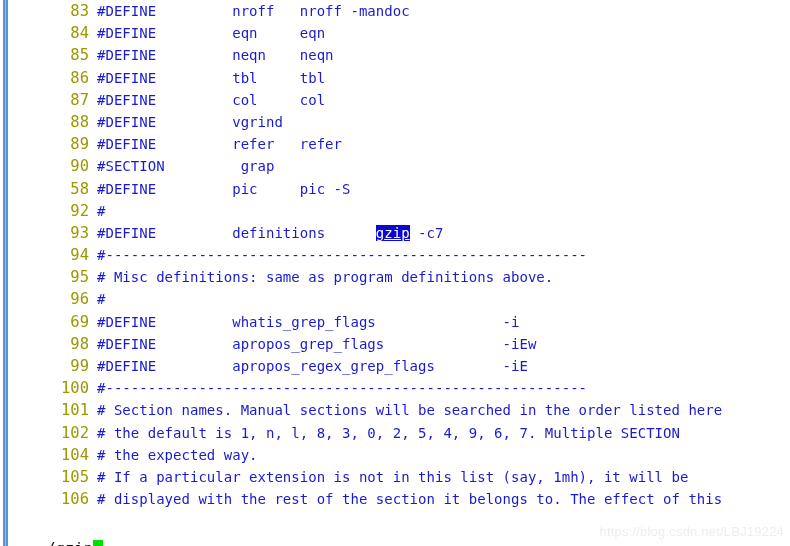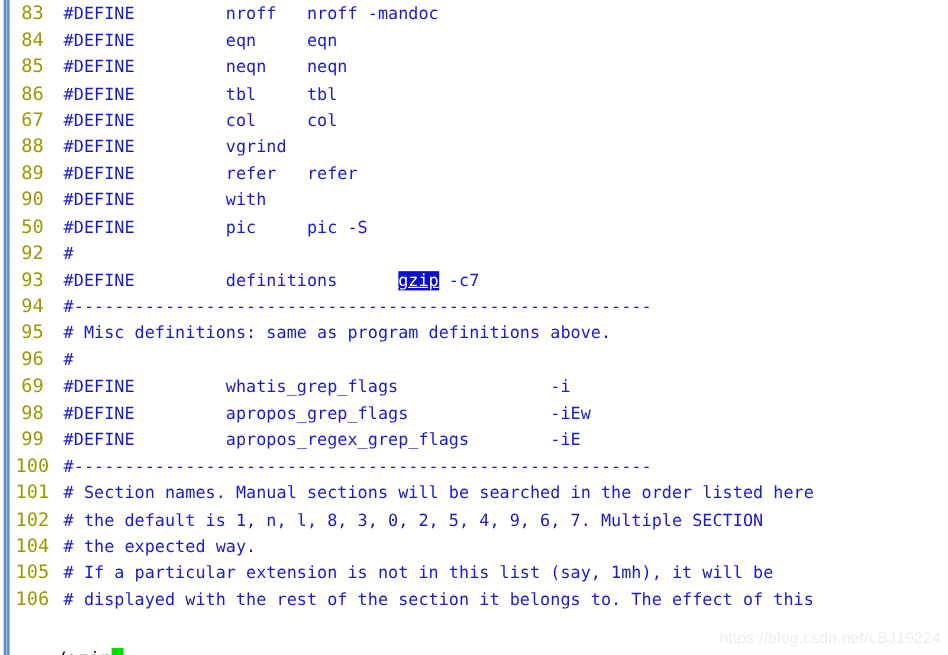--- a/index.html
+++ b/index.html
@@ -72,23 +72,24 @@
     height: 22.2px;
     line-height: 22.2px;
     white-space: pre;
     font-size: 15.5px;
     letter-spacing: 0.02px;
   }
 
   .lnum {
     display: inline-block;
     width: 36px;
-    text-align: center;
+    text-align: right;
     color: #9a9a00;
     font-size: 15.5px;
+    margin-left: 44px;
   }
 
   .ltext {
     color: #1a1ad0;
     font-size: 14px;
     margin-left: 8px;
   }
 
   .hl {
     background: #0a0ad0;
@@ -136,25 +137,25 @@
     <div class="bar-outer"></div>
     <div class="bar-inner"></div>
     <div class="bar-hi"></div>
   </div>
 
   <div class="code-area" id="code-area">
       <div class="line"><span class="lnum">83</span><span class="ltext"><span>#DEFINE         nroff   nroff -mandoc</span></span></div>
       <div class="line"><span class="lnum">84</span><span class="ltext"><span>#DEFINE         eqn     eqn</span></span></div>
       <div class="line"><span class="lnum">85</span><span class="ltext"><span>#DEFINE         neqn    neqn</span></span></div>
       <div class="line"><span class="lnum">86</span><span class="ltext"><span>#DEFINE         tbl     tbl</span></span></div>
-      <div class="line"><span class="lnum">67</span><span class="ltext"><span>#DEFINE         col     col</span></span></div>
+      <div class="line"><span class="lnum">87</span><span class="ltext"><span>#DEFINE         col     col</span></span></div>
       <div class="line"><span class="lnum">88</span><span class="ltext"><span>#DEFINE         vgrind</span></span></div>
       <div class="line"><span class="lnum">89</span><span class="ltext"><span>#DEFINE         refer   refer</span></span></div>
-      <div class="line"><span class="lnum">90</span><span class="ltext"><span>#DEFINE         with</span></span></div>
-      <div class="line"><span class="lnum">50</span><span class="ltext"><span>#DEFINE         pic     pic -S</span></span></div>
+      <div class="line"><span class="lnum">90</span><span class="ltext"><span>#SECTION         grap</span></span></div>
+      <div class="line"><span class="lnum">58</span><span class="ltext"><span>#DEFINE         pic     pic -S</span></span></div>
       <div class="line"><span class="lnum">92</span><span class="ltext"><span>#</span></span></div>
       <div class="line"><span class="lnum">93</span><span class="ltext"><span>#DEFINE         definitions      </span><span class="hl">gzip</span><span> -c7</span></span></div>
       <div class="line"><span class="lnum">94</span><span class="ltext"><span>#---------------------------------------------------------</span></span></div>
       <div class="line"><span class="lnum">95</span><span class="ltext"><span># Misc definitions: same as program definitions above.</span></span></div>
       <div class="line"><span class="lnum">96</span><span class="ltext"><span>#</span></span></div>
       <div class="line"><span class="lnum">69</span><span class="ltext"><span>#DEFINE         whatis_grep_flags               -i</span></span></div>
       <div class="line"><span class="lnum">98</span><span class="ltext"><span>#DEFINE         apropos_grep_flags              -iEw</span></span></div>
       <div class="line"><span class="lnum">99</span><span class="ltext"><span>#DEFINE         apropos_regex_grep_flags        -iE</span></span></div>
       <div class="line"><span class="lnum">100</span><span class="ltext"><span>#---------------------------------------------------------</span></span></div>
       <div class="line"><span class="lnum">101</span><span class="ltext"><span># Section names. Manual sections will be searched in the order listed here</span></span></div>

